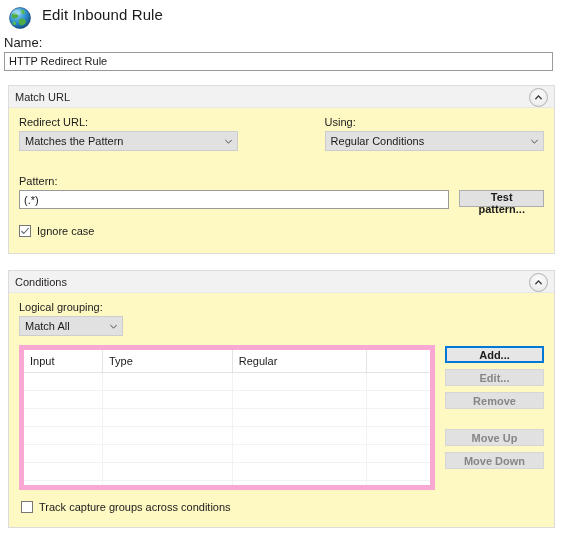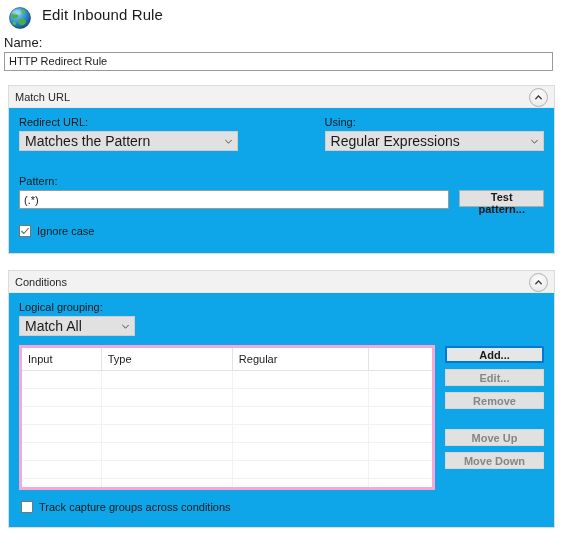--- a/index.html
+++ b/index.html
@@ -54,21 +54,21 @@
     padding: 0 4px;
     box-sizing: border-box;
     width: 549px;
     display: block;
   }
 
   
   .panel {
     margin: 0 8px;
     border: 1px solid #dcdcdc;
-    background: #0ea5e9;
+    background: #fef9c3;
     position: relative;
     box-sizing: border-box;
   }
   .panel-header {
     background: #f2f2f2;
     border-bottom: 1px solid #e8e8e8;
     height: 21px;
     display: flex;
     align-items: center;
     padding: 0 6px;
@@ -108,21 +108,21 @@
     background: #e1e1e1;
     border: 1px solid #cdcdcd;
     box-sizing: border-box;
     display: flex;
     align-items: center;
     cursor: pointer;
     user-select: none;
   }
   .combo .combo-value {
     padding-left: 5px;
-    font-size: 14px;
+    font-size: 11px;
     color: #1a1a1a;
     flex: 1;
     white-space: nowrap;
     overflow: hidden;
   }
   .combo .combo-arrow {
     width: 18px;
     display: flex;
     align-items: center;
     justify-content: center;
@@ -199,21 +199,21 @@
 
   
   .cond-main {
     display: flex;
     gap: 10px;
     align-items: flex-start;
   }
   .cond-table {
     width: 424px;
     height: 145px;
-    border: 3px solid #f9a8d4;
+    border: 5px solid #f9a8d4;
     background: #ffffff;
     box-sizing: border-box;
     position: relative;
     overflow: hidden;
   }
   .cond-head {
     display: flex;
     height: 22px;
     border-bottom: 1px solid #e3e3e3;
   }
@@ -306,21 +306,21 @@
             <svg viewBox="0 0 10 10" width="9" height="9" aria-hidden="true">
               <path d="M1.8 3.6 L5 6.8 L8.2 3.6" fill="none" stroke="#4a4a4a" stroke-width="1.1" stroke-linecap="round" stroke-linejoin="round"></path>
             </svg>
           </span>
         </div>
       </div>
       <div class="col-spacer"></div>
       <div class="col-right">
         <span class="field-label">Using:</span>
         <div class="combo">
-          <span class="combo-value">Regular Expressions</span>
+          <span class="combo-value">Regular Conditions</span>
           <span class="combo-arrow">
             <svg viewBox="0 0 10 10" width="9" height="9" aria-hidden="true">
               <path d="M1.8 3.6 L5 6.8 L8.2 3.6" fill="none" stroke="#4a4a4a" stroke-width="1.1" stroke-linecap="round" stroke-linejoin="round"></path>
             </svg>
           </span>
         </div>
       </div>
     </div>
 
     <div style="height:24px"></div>
@@ -353,21 +353,21 @@
     <span class="panel-title">Conditions</span>
     <span class="collapse-btn">
       <svg viewBox="0 0 10 10" width="9" height="9" aria-hidden="true">
         <path d="M2 6.4 L5 3.2 L8 6.4" fill="none" stroke="#3c3c3c" stroke-width="1.6" stroke-linecap="round" stroke-linejoin="round"></path>
       </svg>
     </span>
   </div>
 
   <div class="panel-body">
     <span class="field-label">Logical grouping:</span>
-    <div class="combo" style="width:116px">
+    <div class="combo" style="width:104px">
       <span class="combo-value">Match All</span>
       <span class="combo-arrow">
         <svg viewBox="0 0 10 10" width="9" height="9" aria-hidden="true">
           <path d="M1.8 3.6 L5 6.8 L8.2 3.6" fill="none" stroke="#4a4a4a" stroke-width="1.1" stroke-linecap="round" stroke-linejoin="round"></path>
         </svg>
       </span>
     </div>
 
     <div style="height:9px"></div>
 

